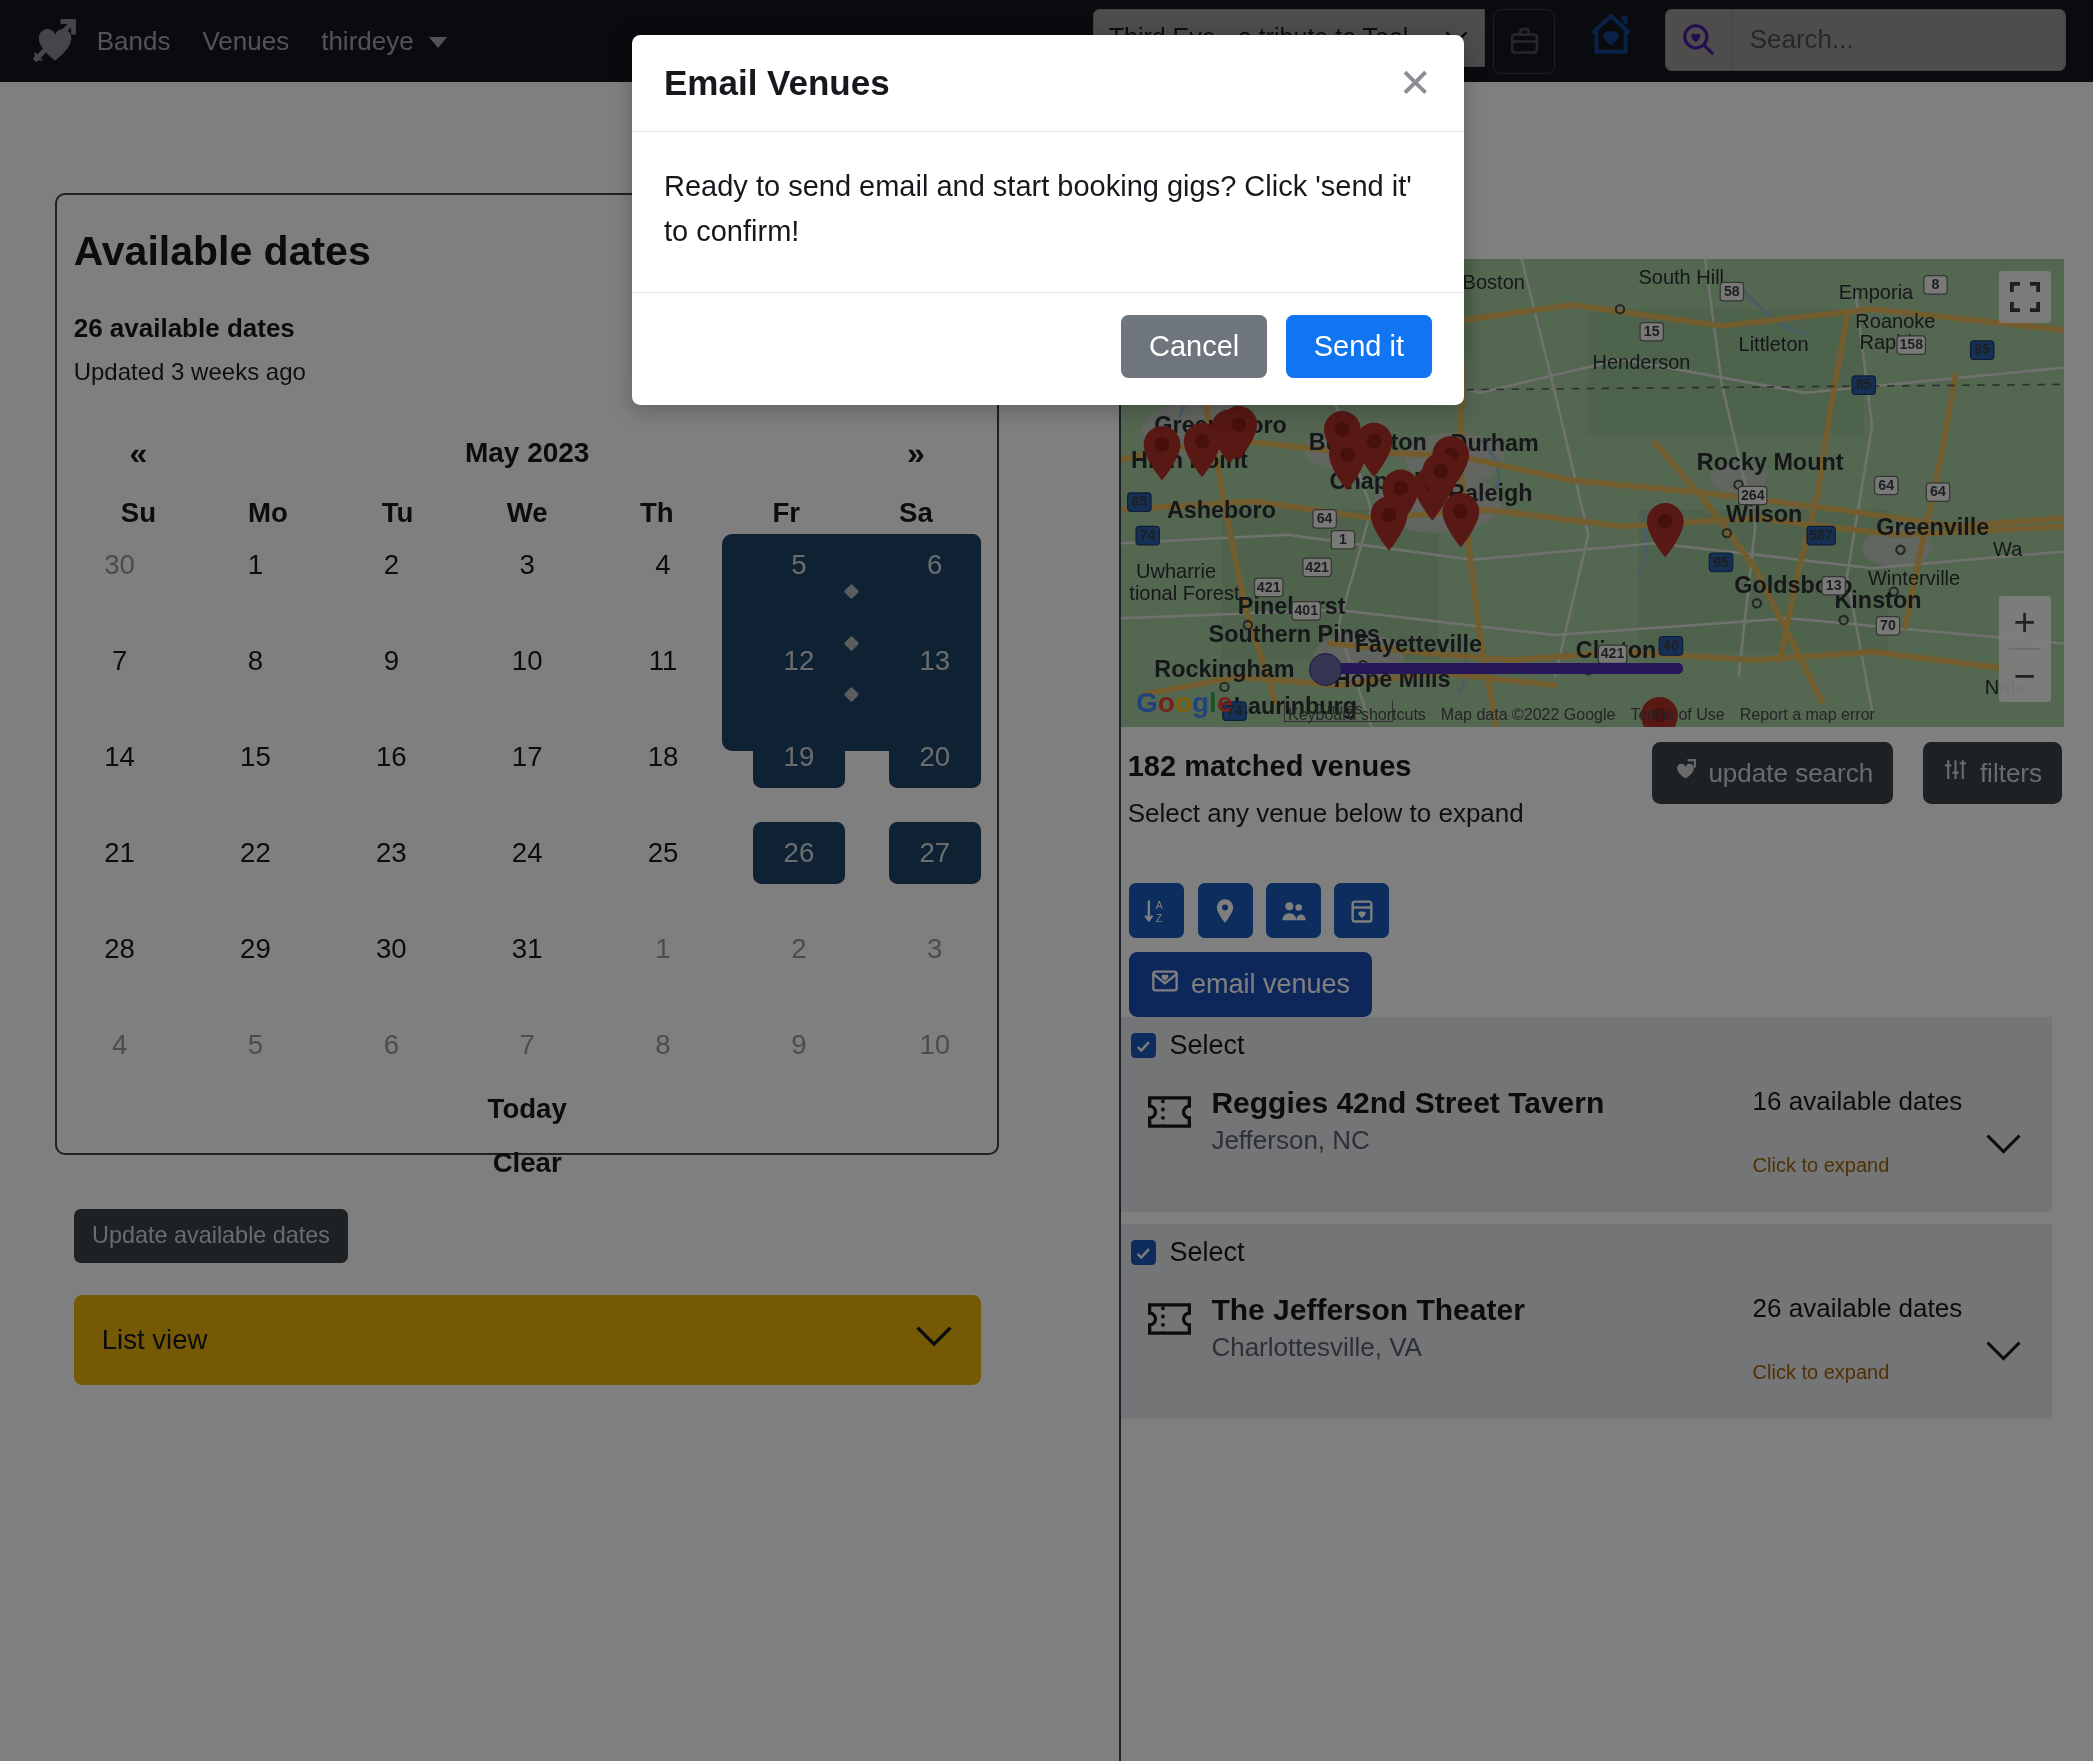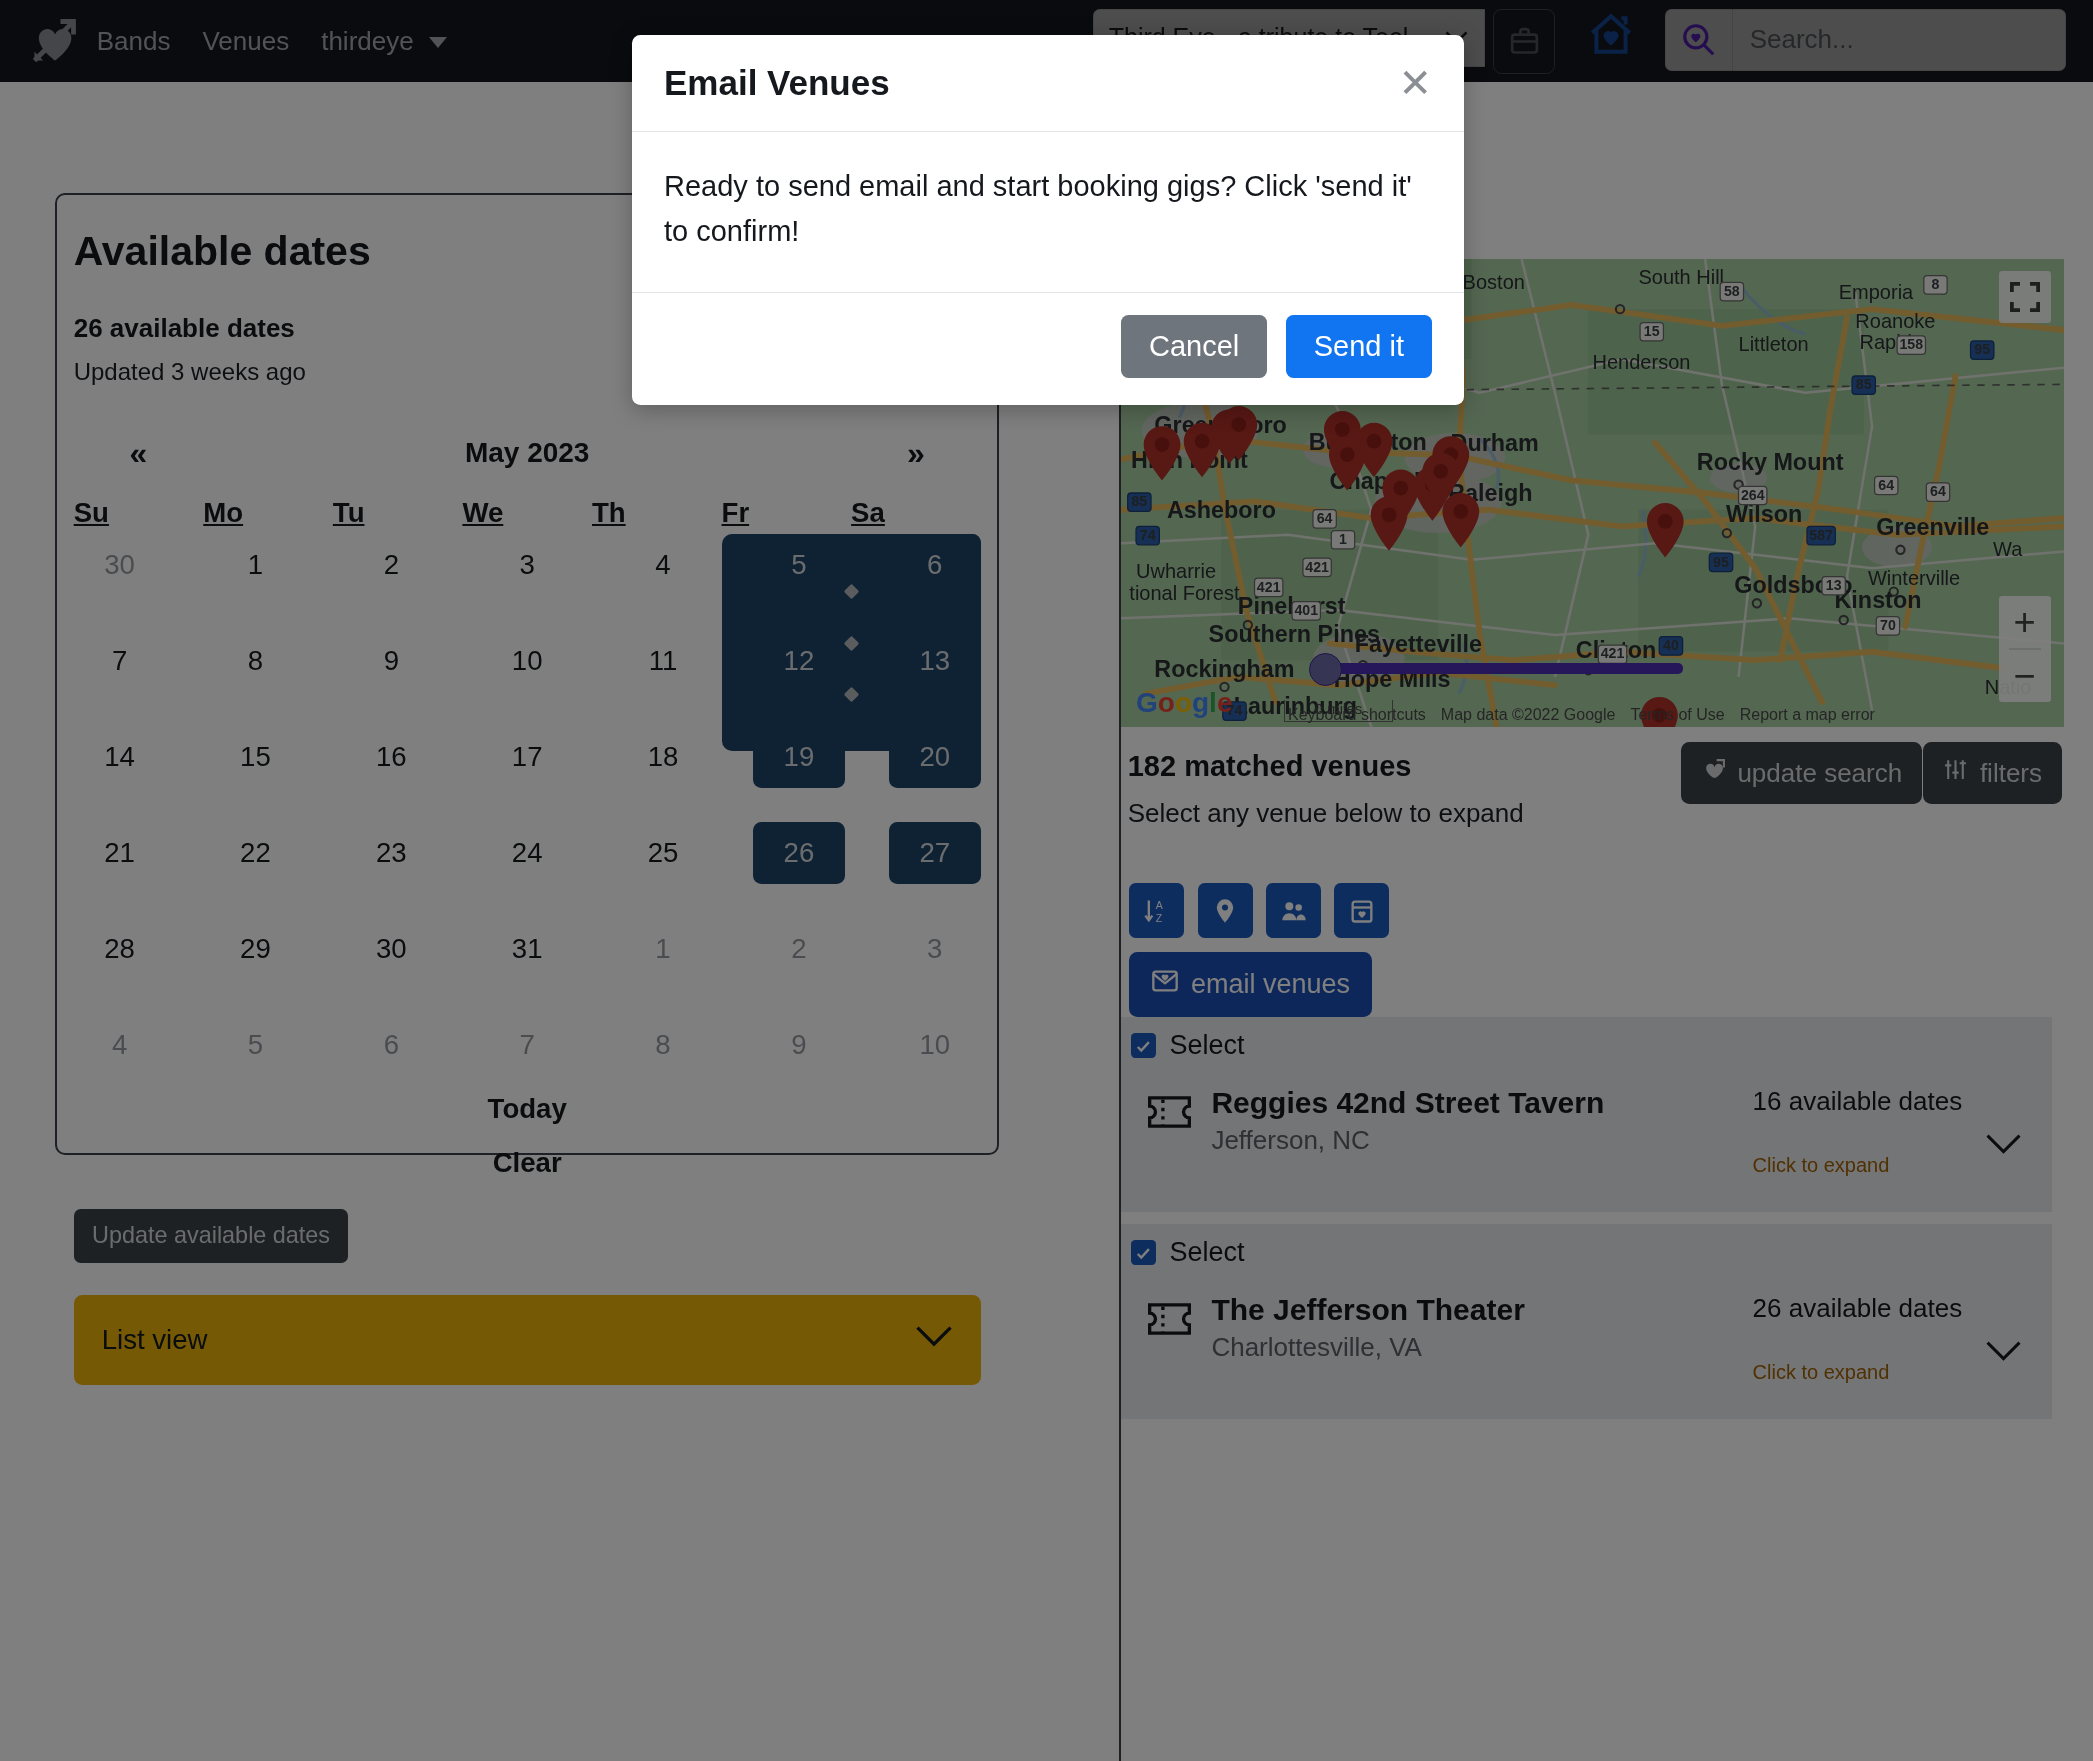--- a/index.html
+++ b/index.html
@@ -66,21 +66,21 @@
   .card-title { font-size: 41px; font-weight: 700; color: #15181d; margin: 33px 0 0 16.7px; }
   .avail-count { font-size: 26px; font-weight: 700; color: #15181d; margin: 38px 0 0 16.7px; }
   .avail-updated { font-size: 24px; color: #1c1f24; margin: 14px 0 0 16.7px; }
 
   
   .cal { margin: 38px 16.7px 0 16.7px; width: 907px; }
   .cal-head { display: grid; grid-template-columns: repeat(7, 1fr); align-items: center; height: 58px; }
   .cal-prev, .cal-next { font-size: 32px; font-weight: 700; text-align: center; color:#15181d; cursor:pointer;}
   .cal-month { grid-column: 2 / 7; text-align: center; font-size: 28px; font-weight: 700; color: #15181d; }
   .cal-dows { display: grid; grid-template-columns: repeat(7, 1fr); margin-top: 15px; }
-  .cal-dow { font-size: 27.6px; font-weight: 700; color: #15181d; text-decoration: underline; }
+  .cal-dow { text-align: center; font-size: 27.6px; font-weight: 700; color: #15181d; }
   .cal-grid { display: grid; grid-template-columns: repeat(7, 1fr); margin-top: 10px; position: relative; gap: 44px; }
   .cal-cell {
     height: 52px; display: flex; align-items: center; justify-content: center;
     font-size: 27.6px; color: #15181d; position: relative; cursor: pointer;
   }
   .cal-cell.muted { color: #9499a0; }
   .cal-cell.sel { color: #d6d9dd; }
   .cal-cell.sel::before {
     content: ""; position: absolute; left: 0; right: 0; top: -5px; bottom: -5px;
     background: #1c4567; border-radius: 8.3px; z-index: -1;
@@ -144,21 +144,21 @@
   .range-thumb { position:absolute; left: 0px; top: 1.7px; width: 33px; height: 33px; border-radius: 50%;
      background: #6f6aa8; border: 1.7px solid #3b2a8d; }
 
   .matched { position:absolute; left: 6.7px; top: 668px; font-size: 29px; font-weight:700; color:#15181d;}
   .matched-sub { position:absolute; left: 6.7px; top: 716px; font-size: 26px; color:#1c1f24;}
   .btn-dark {
     background: #3d4349; color:#d5d7da; border:none; border-radius:8.3px;
     font-size: 26px; padding: 15px 20px; display:flex; align-items:center; gap: 11.7px;
     cursor:pointer; font-family:"Liberation Sans", sans-serif;
   }
-  .top-btns { position:absolute; right: 32px; top: 660px; display:flex; gap: 1px; }
+  .top-btns { position:absolute; right: 32px; top: 660px; display:flex; gap: 30px; }
   .iconbar { position:absolute; left: 8.3px; top: 801px; display:flex; gap: 13.4px; }
   .icon-sq {
     width: 55px; height: 55px; background: #1b5bbf; border-radius: 6.7px;
     display:flex; align-items:center; justify-content:center; cursor:pointer;
   }
   .email-btn {
     position:absolute; left: 8.3px; top: 870px; background: #1b4fb5; color:#fff;
     border:none; border-radius: 8.3px; font-size: 27px; padding: 15px 22px;
     display:flex; align-items:center; gap: 11.7px; cursor:pointer;
     font-family:"Liberation Sans", sans-serif;

